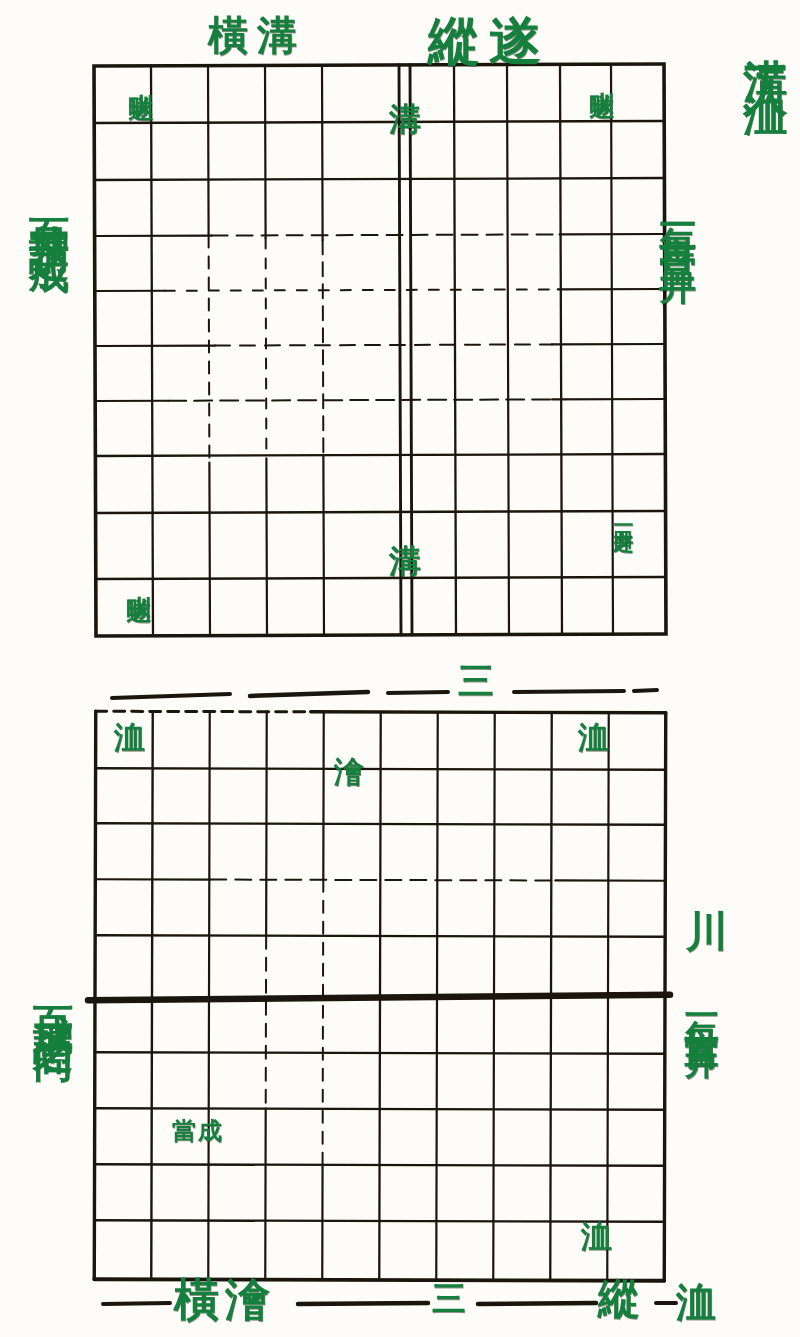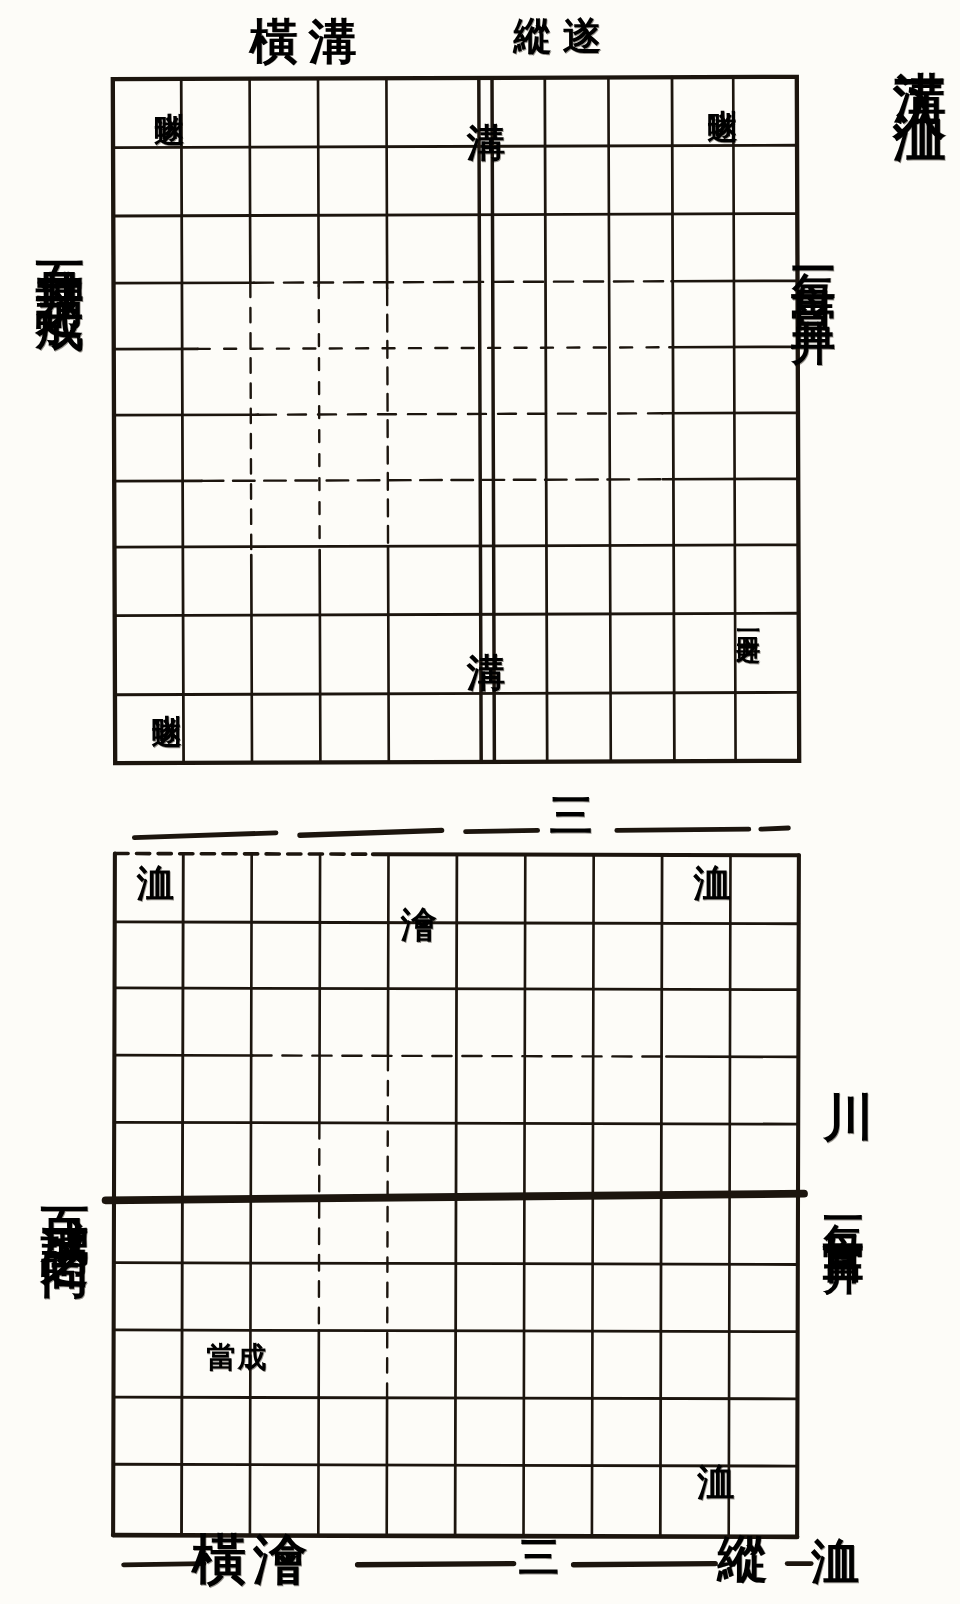--- a/index.html
+++ b/index.html
@@ -5,21 +5,21 @@
   html,body{margin:0;padding:0;background:#e8e8e4;}
   .page{
     position:relative;width:800px;height:1337px;margin:0 auto;
     background:#fdfcf8;color:#17120d;overflow:hidden;
     font-family:"DejaVu Sans","Liberation Sans",sans-serif;
   }
   svg.ink{position:absolute;left:0;top:0;width:800px;height:1337px;}
   svg.ink line, svg.ink rect, svg.ink path{stroke:#1c150e;stroke-linecap:round;fill:none;}
   .lbl{
     position:absolute;font-weight:700;line-height:1.06;white-space:nowrap;
-    color:#000000;text-shadow:0.6px 0.6px 0 rgba(25,17,8,.45);
+    color:#15803d;text-shadow:0.6px 0.6px 0 rgba(25,17,8,.45);
   }
   .v{writing-mode:vertical-rl;text-orientation:upright;white-space:normal;}
   .cols{writing-mode:vertical-rl;text-orientation:upright;white-space:normal;line-height:1.1;}
 </style>
 </head>
 <body>
 
 <div class="page">
 
   <svg class="ink" viewBox="0 0 800 1337" xmlns="http://www.w3.org/2000/svg">
@@ -110,21 +110,21 @@
 
     <g>
       <line x1="103" y1="1304" x2="170" y2="1303" stroke-width="4"></line>
       <line x1="298" y1="1304" x2="428" y2="1303" stroke-width="4.5"></line>
       <line x1="478" y1="1304" x2="596" y2="1303" stroke-width="4.5"></line>
       <line x1="656" y1="1303" x2="676" y2="1303" stroke-width="4"></line>
     </g>
   </svg>
 
   <div class="lbl" style="left:208px;top:14px;font-size:40px;letter-spacing:9px;">橫溝</div>
-  <div class="lbl" style="left:428px;top:14px;font-size:32px;letter-spacing:9px;">縱遂</div>
+  <div class="lbl" style="left:428px;top:14px;font-size:52px;letter-spacing:9px;">縱遂</div>
 
   <div class="lbl v" style="left:742px;top:24px;height:236px;font-size:44px;letter-spacing:11px;">溝入一洫</div>
 
   <div class="lbl v" style="left:28px;top:186px;height:292px;font-size:40px;letter-spacing:7px;">百井謂之一成</div>
 
   <div class="lbl v" style="left:658px;top:197px;height:284px;font-size:37px;letter-spacing:8px;">每一目當一井</div>
 
   <div class="lbl v" style="left:127px;top:74px;height:62px;font-size:25px;letter-spacing:3px;">甽遂</div>
   <div class="lbl v" style="left:588px;top:72px;height:62px;font-size:25px;letter-spacing:3px;">甽遂</div>
   <div class="lbl v" style="left:125px;top:576px;height:62px;font-size:25px;letter-spacing:3px;">甽遂</div>
@@ -144,18 +144,18 @@
   <div class="lbl v" style="left:684px;top:992px;height:234px;font-size:34px;letter-spacing:5px;">每一目當百井</div>
 
   <div class="lbl" style="left:114px;top:721px;font-size:31px;">洫</div>
   <div class="lbl" style="left:578px;top:721px;font-size:31px;">洫</div>
   <div class="lbl" style="left:581px;top:1220px;font-size:31px;">洫</div>
 
   <div class="lbl" style="left:334px;top:756px;font-size:30px;">澮</div>
 
   <div class="lbl" style="left:172px;top:1119px;font-size:24px;letter-spacing:2px;">當成</div>
 
-  <div class="lbl" style="left:160px;top:1276px;font-size:45px;letter-spacing:6px;">橫澮</div>
+  <div class="lbl" style="left:174px;top:1276px;font-size:45px;letter-spacing:6px;">橫澮</div>
   <div class="lbl" style="left:432px;top:1280px;font-size:34px;">三</div>
   <div class="lbl" style="left:598px;top:1277px;font-size:42px;">縱</div>
   <div class="lbl" style="left:676px;top:1281px;font-size:40px;">洫</div>
 
 </div>
 
 </body></html>

